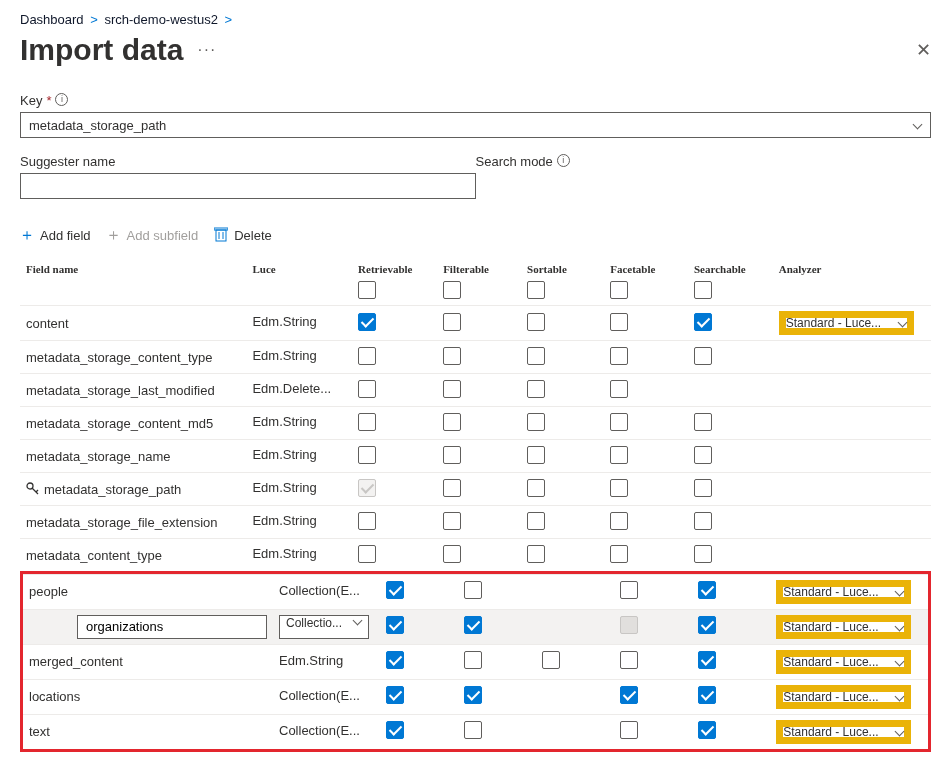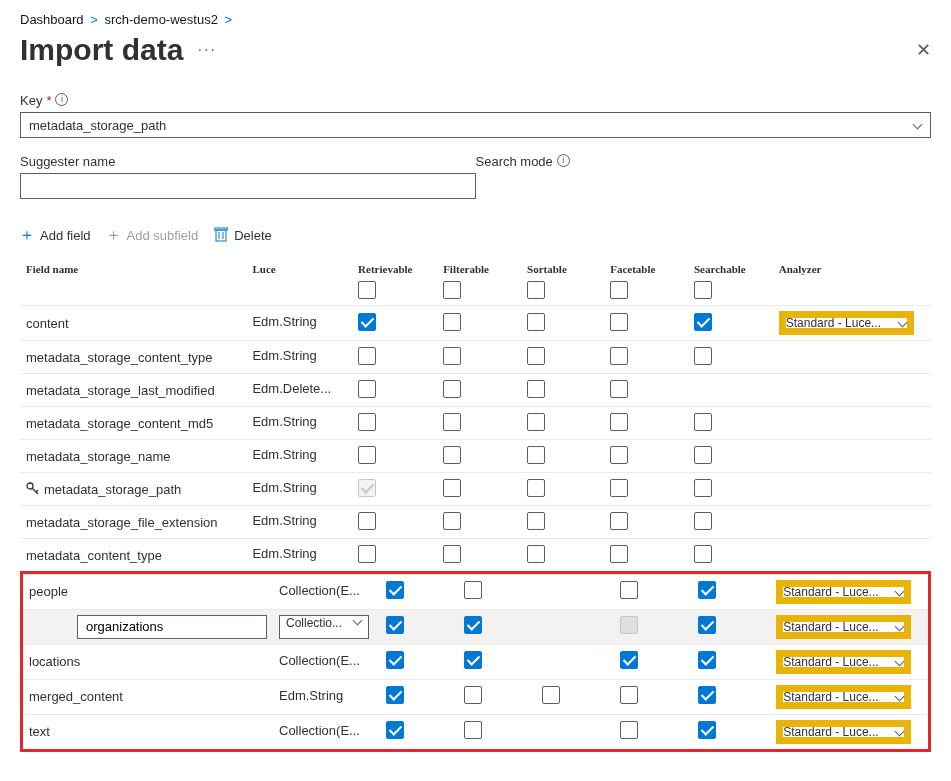--- a/index.html
+++ b/index.html
@@ -342,41 +342,41 @@
             <td class="col-cb"><span class="cb disabled-box"></span></td>
             <td class="col-cb"><span class="cb checked"></span></td>
             <td class="col-az">
               <div class="analyzer-select">
                 <span>Standard - Luce...</span>
                 <span class="chev-down"></span>
               </div>
             </td>
           </tr>
           <tr>
-            <td class="col-name"><span>locations</span></td>
-            <td class="col-type"><span class="ellip">Collection(E...</span></td>
-            <td class="col-cb"><span class="cb checked"></span></td>
-            <td class="col-cb"><span class="cb checked"></span></td>
-            <td class="col-cb"></td>
-            <td class="col-cb"><span class="cb checked"></span></td>
+            <td class="col-name"><span>merged_content</span></td>
+            <td class="col-type"><span class="ellip">Edm.String</span></td>
+            <td class="col-cb"><span class="cb checked"></span></td>
+            <td class="col-cb"><span class="cb"></span></td>
+            <td class="col-cb"><span class="cb"></span></td>
+            <td class="col-cb"><span class="cb"></span></td>
             <td class="col-cb"><span class="cb checked"></span></td>
             <td class="col-az">
               <div class="analyzer-select">
                 <span>Standard - Luce...</span>
                 <span class="chev-down"></span>
               </div>
             </td>
           </tr>
           <tr>
-            <td class="col-name"><span>merged_content</span></td>
-            <td class="col-type"><span class="ellip">Edm.String</span></td>
-            <td class="col-cb"><span class="cb checked"></span></td>
-            <td class="col-cb"><span class="cb"></span></td>
-            <td class="col-cb"><span class="cb"></span></td>
-            <td class="col-cb"><span class="cb"></span></td>
+            <td class="col-name"><span>locations</span></td>
+            <td class="col-type"><span class="ellip">Collection(E...</span></td>
+            <td class="col-cb"><span class="cb checked"></span></td>
+            <td class="col-cb"><span class="cb checked"></span></td>
+            <td class="col-cb"></td>
+            <td class="col-cb"><span class="cb checked"></span></td>
             <td class="col-cb"><span class="cb checked"></span></td>
             <td class="col-az">
               <div class="analyzer-select">
                 <span>Standard - Luce...</span>
                 <span class="chev-down"></span>
               </div>
             </td>
           </tr>
           <tr>
             <td class="col-name"><span>text</span></td>

